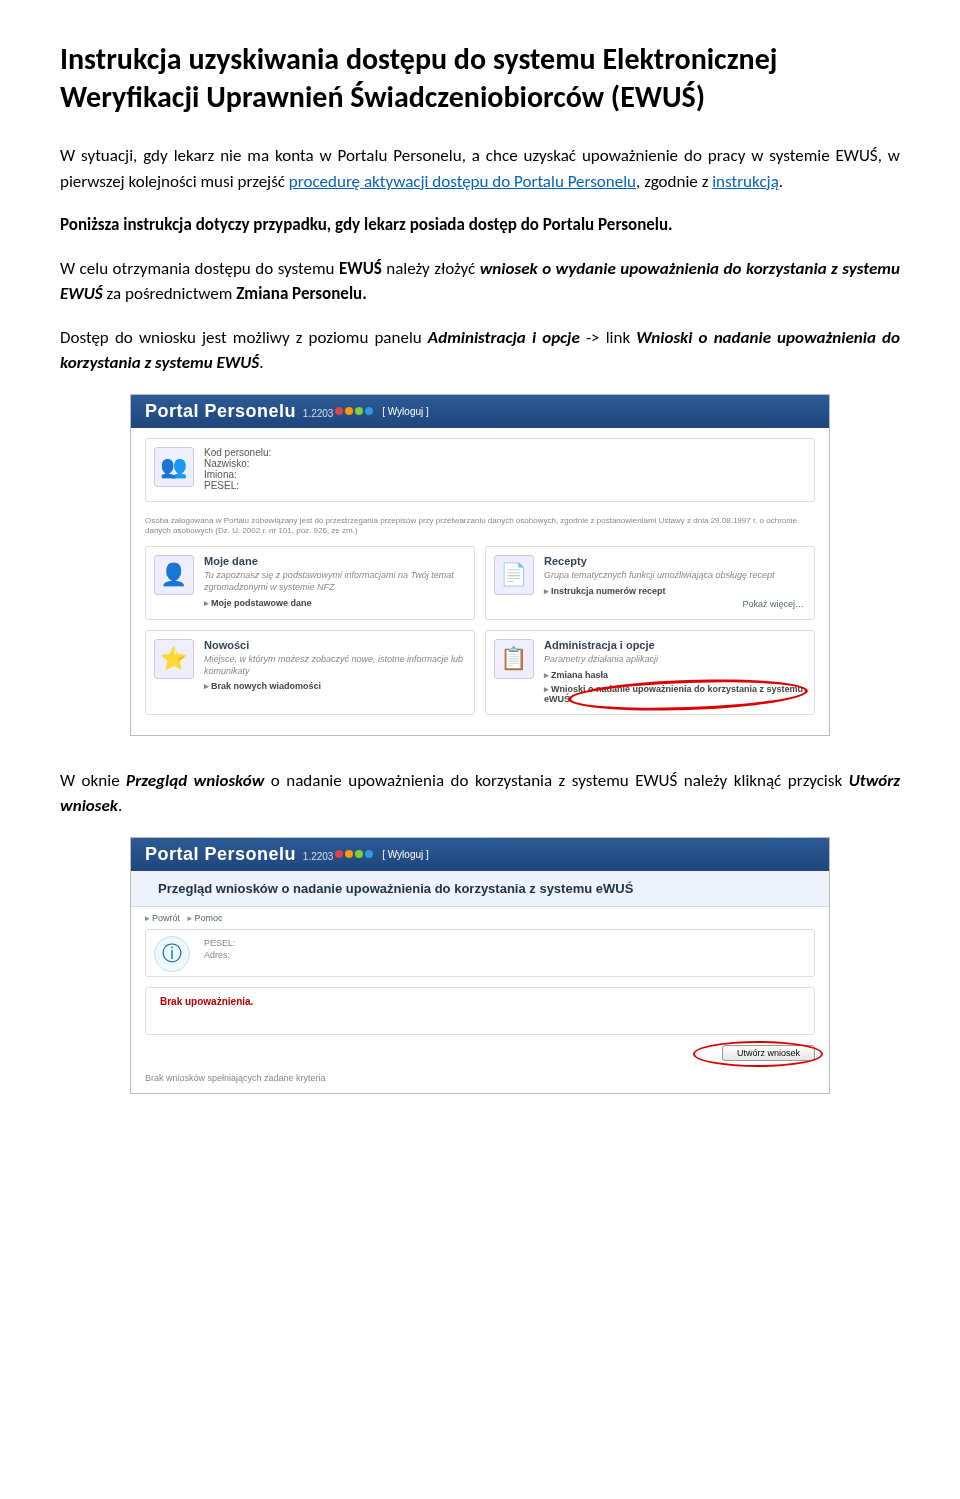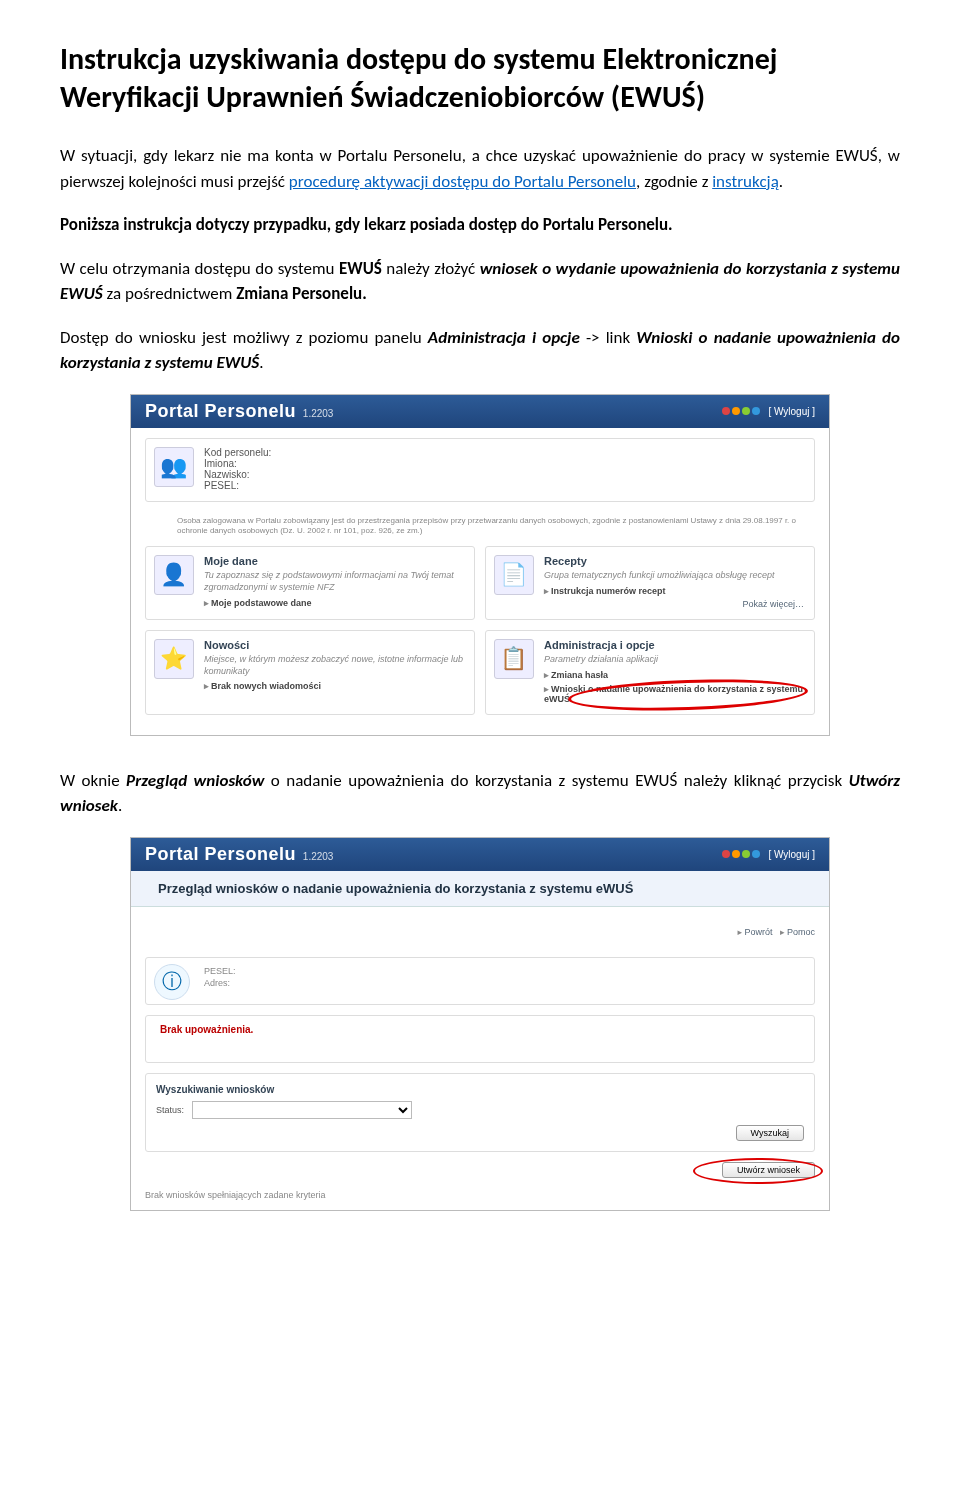--- a/index.html
+++ b/index.html
@@ -36,21 +36,20 @@
     font-family: Tahoma, Arial, sans-serif;
     font-size: 10px;
     color: #555;
   }
   .portal-header {
     background: linear-gradient(#2d5b97, #1f457c);
     color: #fff;
     padding: 6px 14px;
     display: flex;
     align-items: center;
-    justify-content: space-between;
   }
   .portal-logo { font-size: 18px; font-weight: bold; letter-spacing: .5px; }
   .portal-ver { font-size: 10px; opacity: .8; margin-left: 4px; font-weight: normal; }
   .portal-dots { display: inline-block; margin-right: 6px; }
   .portal-dots span { display:inline-block; width:8px; height:8px; border-radius:50%; margin-left:2px; }
   .d-red{background:#d44;} .d-or{background:#f90;} .d-gr{background:#8c3;} .d-bl{background:#39d;}
   .portal-body { background:#fff; padding:10px 14px; }
   .portal-card {
     border:1px solid #ddd; border-radius:3px; padding:8px 10px 10px 58px;
     position:relative; margin-bottom:10px; min-height:60px;
@@ -60,31 +59,31 @@
     background:#eef; border:1px solid #ccd; border-radius:3px;
     display:flex; align-items:center; justify-content:center; font-size:22px;
   }
   .portal-card h3 { font-size:11px; font-weight:bold; color:#345; margin-bottom:3px; }
   .card-txt { font-size:9px; color:#888; line-height:1.3; font-style:italic; }
   .card-link { font-size:9px; font-weight:bold; color:#444; margin-top:4px; display:block; }
   .card-link::before { content:"▸ "; color:#888; }
   .card-right { text-align:right; font-size:9px; color:#567; margin-top:3px; }
   .portal-row { display:flex; gap:10px; }
   .portal-row .portal-card { flex:1; }
-  .portal-note { font-size:8px; color:#888; padding:4px 0 10px; line-height:1.3;margin-left:32px; }
+  .portal-note { font-size:8px; color:#888; padding:4px 0 10px; line-height:1.3; }
   .circ {
     position:absolute; border:3px solid #d00; border-radius:50%;
     width:240px; height:30px; right:6px; bottom:4px; pointer-events:none;
     transform:rotate(-2deg);
   }
   .p2-title {
     background:#eef3fb; color:#234; font-weight:bold; font-size:13px;
     padding:10px 27px; border-bottom:1px solid #cdd;
   }
-  .p2-crumb { font-size:9px; color:#567; padding:20px 14px;text-align:right; }
+  .p2-crumb { font-size:9px; color:#567; padding:6px 14px; }
   .p2-crumb span::before { content:"▸ "; color:#888; }
   .p2-box {
     border:1px solid #ddd; border-radius:3px; padding:8px 10px 10px 58px;
     position:relative; margin:0 14px 10px; min-height:48px; font-size:10px;
   }
   .p2-box .ico {
     position:absolute; left:8px; top:6px; width:36px; height:36px;
     border:1px solid #cde; border-radius:50%; background:#eef8ff;
     display:flex; align-items:center; justify-content:center; font-size:20px; color:#06a;
   }
@@ -141,22 +140,22 @@
       <span class="portal-dots">
         <span class="d-red"></span><span class="d-or"></span><span class="d-gr"></span><span class="d-bl"></span>
       </span>
       <span>[ Wyloguj ]</span>
     </div>
   </div>
   <div class="portal-body">
     <div class="portal-card">
       <div class="ico">👥</div>
       <div>Kod personelu:</div>
+      <div>Nazwisko:</div>
       <div>Imiona:</div>
-      <div>Nazwisko:</div>
       <div>PESEL:</div>
     </div>
     <div class="portal-note">Osoba zalogowana w Portalu zobowiązany jest do przestrzegania przepisów przy przetwarzaniu danych osobowych, zgodnie z postanowieniami Ustawy z dnia 29.08.1997 r. o ochronie danych osobowych (Dz. U. 2002 r. nr 101, poz. 926, ze zm.)</div>
 
     <div class="portal-row">
       <div class="portal-card">
         <div class="ico">👤</div>
         <h3>Moje dane</h3>
         <div class="card-txt">Tu zapoznasz się z podstawowymi informacjami na Twój temat zgromadzonymi w systemie NFZ</div>
         <span class="card-link">Moje podstawowe dane</span>
@@ -219,30 +218,20 @@
       </div>
     <div class="row">
         <span class="lbl">Adres:</span>
       </div>
   </div>
 
   <div class="p2-box" style="padding-left:14px;">
     <span class="p2-alert" style="padding:0;">Brak upoważnienia.</span>
   </div>
 
-  <div class="p2-search">
-    <h4>Wyszukiwanie wniosków</h4>
-    <div class="p2-search-row">
-      <span>Status:</span>
-      <select class="p2-select"></select>
-    </div>
-    <div class="p2-btn-wrap">
-      <button class="p2-btn">Wyszukaj</button>
-    </div>
-  </div>
 
   <div class="btn-right-row">
     <button class="p2-btn">Utwórz wniosek</button>
     <div class="oval2"></div>
   </div>
 
   <div class="p2-footnote">Brak wniosków spełniających zadane kryteria</div>
 </div>
 
 </body></html>

